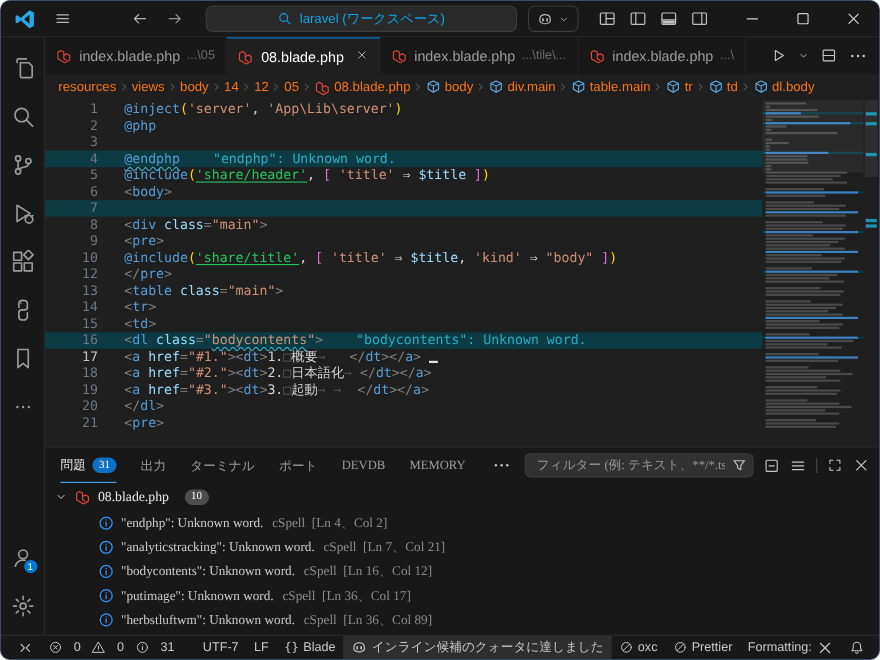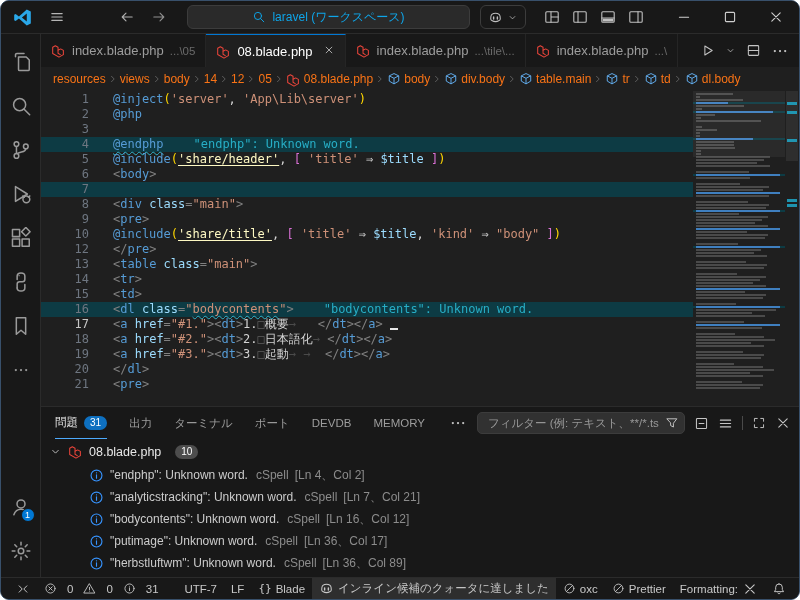--- a/index.html
+++ b/index.html
@@ -62,41 +62,41 @@
   
   .editor{position:relative;flex:1;background:#1f1f1f;min-height:0;overflow:hidden;}
   .code{position:absolute;left:0;top:1px;right:106px;bottom:0;
     font-family:"DejaVu Sans Mono",monospace;font-size:12px;}
   .code-line{display:flex;height:15px;line-height:15px;white-space:pre;}
   .code-line.hl{background:#0d3b44;}
   .ln{width:56px;text-align:right;padding-right:8px;color:#6e7681;flex:0 0 56px;}
   .code-line.cur .ln{color:#c6c6c6;}
   .cc{padding-left:16px;}
   .c-kw{color:#569cd6}.c-at{color:#9cdcfe}.c-st{color:#ce9178}
-  .c-stu{color:#fef9c3;text-decoration:underline;text-underline-offset:2px;}
+  .c-stu{color:#22c55e;text-decoration:underline;text-underline-offset:2px;}
   .c-stw{color:#ce9178;text-decoration:underline wavy #2fb4cc;text-underline-offset:2px;text-decoration-thickness:1px;}
   .c-kww{color:#569cd6;text-decoration:underline wavy #2fb4cc;text-underline-offset:3px;text-decoration-thickness:1px;}
   .c-pn{color:#808080}.c-pr{color:#ffd700}.c-bk{color:#da70d6}
   .c-op{color:#d4d4d4}.c-tx{color:#d4d4d4}.c-ws{color:#4a4a4a}.c-bx{color:#5f5f5f}
   .c-hint{color:#27aec6;margin-left:30px;}
   .cursor{display:inline-block;width:8px;height:12px;margin-left:7px;
     border-bottom:2px solid #e6e6e6;vertical-align:-2px;}
 
   .minimap{position:absolute;top:0;right:14px;width:92px;bottom:0;padding-top:2px;}
   .mm-row{height:2px;margin-bottom:1px;}
   .mm-row.mm-hl{background:#0d3b44;}
   .mm-bar{display:block;height:2px;background:#5a5a5a;opacity:.75;margin-left:3px;}
   .mm-bar.mm-blue{background:#3f7fbf;opacity:1;}
   .mm-slider{position:absolute;top:0;left:0;right:0;height:66px;background:rgba(255,255,255,.05);}
   .vscroll{position:absolute;top:0;right:0;width:14px;bottom:0;}
   .vs-thumb{position:absolute;top:0;left:1px;right:1px;height:70px;background:rgba(255,255,255,.07);}
   .vs-mark{position:absolute;left:2px;right:2px;height:3px;background:#1fa8c9;opacity:.85;}
 
   
-  .panel{flex:0 0 171px;background:#181818;border-top:1px solid #2b2b2b;display:flex;flex-direction:column;}
+  .panel{flex:0 0 171px;background:#181818;border-top:1px solid #2b2b2b;display:flex;flex-direction:column;font-family:Liberation Serif, serif;}
   .panel-header{height:32px;display:flex;align-items:center;padding:0 8px 0 14px;flex:0 0 32px;}
   .panel-tabs{display:flex;align-items:center;gap:22px;height:100%;}
   .panel-tab{display:flex;align-items:center;gap:6px;font-size:11.5px;color:#9d9d9d;height:100%;}
   .panel-tab.active{color:#e7e7e7;border-bottom:1px solid #4daafc;}
   .panel-badge{background:#0e70c0;color:#fff;border-radius:9px;font-size:10px;
     padding:1px 6px;line-height:12px;}
   .panel-tab-more{color:#c5c5c5;margin-left:2px;}
   .panel-actions{margin-left:auto;display:flex;align-items:center;gap:9px;color:#c5c5c5;}
   .filter-box{width:208px;height:22px;background:#313131;border:1px solid #3c3c3c;
     border-radius:5px;display:flex;align-items:center;padding:0 5px 0 8px;gap:4px;}
@@ -452,21 +452,21 @@
               <path d="M6 4.4 9.6 8 6 11.6"></path>
             </svg>
           </span>
           <span class="bc-item">
             <span class="icon">
               <svg width="14" height="14" viewBox="0 0 16 16" fill="none" stroke="#62aeef" stroke-width="1.1" stroke-linejoin="round">
                 <path d="M8 1.8 13.4 4.4v6L8 13.6 2.6 10.4v-6Z"></path>
                 <path d="M2.6 4.4 8 7.2l5.4-2.8M8 7.2v6.4"></path>
               </svg>
             </span>
-            <span>div.body</span>
+            <span>div.main</span>
           </span>
           <span class="bc-sep">
             <svg width="12" height="12" viewBox="0 0 16 16" fill="none" stroke="currentColor" stroke-width="1.1" stroke-linecap="round" stroke-linejoin="round">
               <path d="M6 4.4 9.6 8 6 11.6"></path>
             </svg>
           </span>
           <span class="bc-item">
             <span class="icon">
               <svg width="14" height="14" viewBox="0 0 16 16" fill="none" stroke="#62aeef" stroke-width="1.1" stroke-linejoin="round">
                 <path d="M8 1.8 13.4 4.4v6L8 13.6 2.6 10.4v-6Z"></path>

